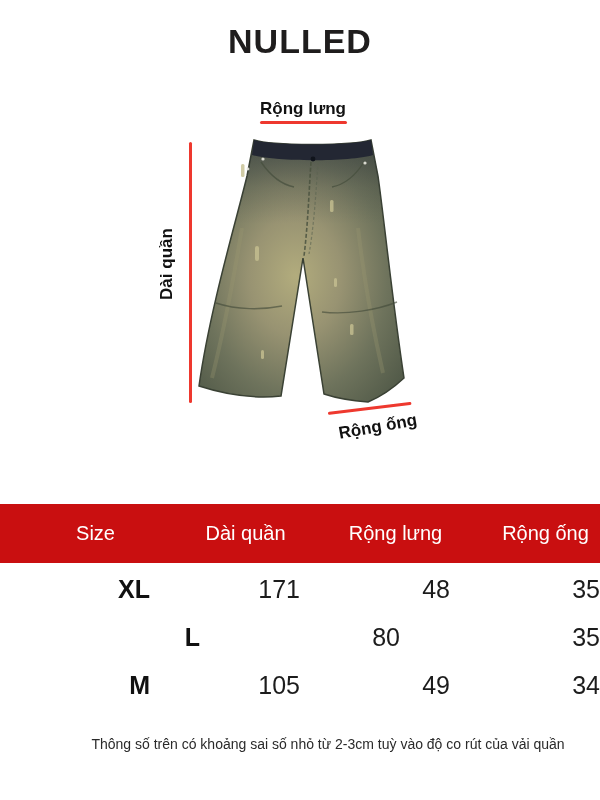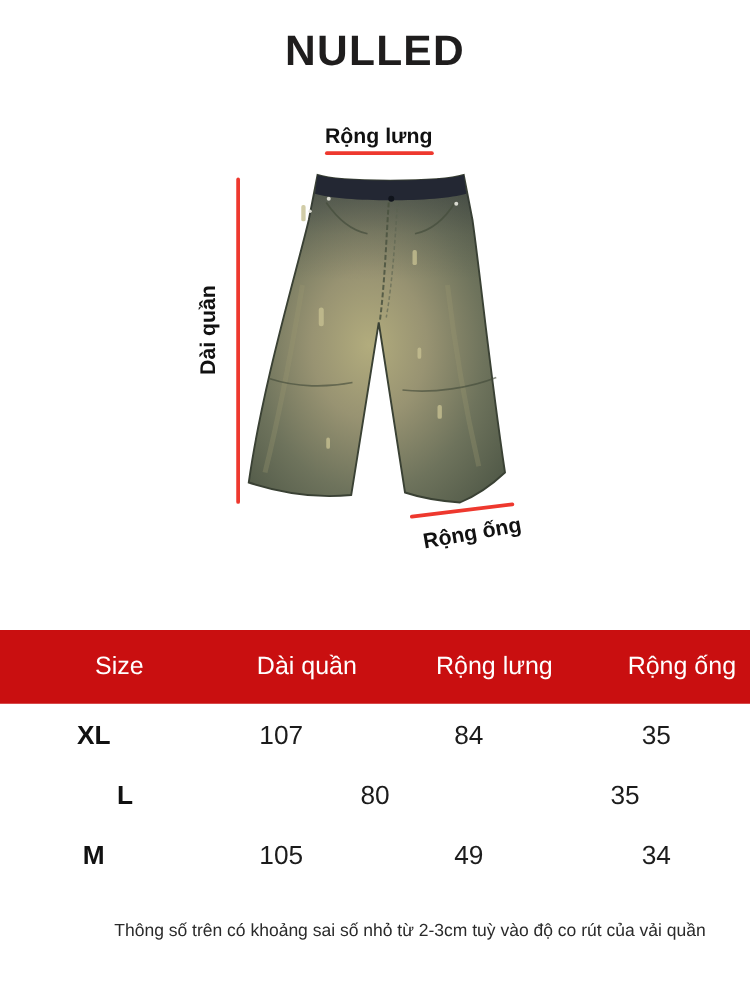--- a/index.html
+++ b/index.html
@@ -48,21 +48,21 @@
   .thead{
     display:flex;width:600px;height:59px;background:#c90f10;
   }
   .thead .cell{
     flex:1;text-align:center;line-height:59px;color:#ffffff;
     font-size:20px;font-weight:normal;padding-left:41px;
   }
   .tbody{position:absolute;left:0;top:61px;width:600px;}
   .trow{display:flex;width:600px;height:48px;}
   .trow .cell{
-    flex:1;text-align:center;line-height:48px;font-size:21px;color:#1c1c1c;
+    flex:1;text-align:right;line-height:48px;font-size:25px;color:#1c1c1c;
   }
   .trow .cell.size{font-weight:bold;color:#111;}
 
   .note{
     position:absolute;left:0;top:736px;width:600px;text-align:center;
     font-size:14px;color:#2a2a2a;padding-left:28px;
   }
 </style>
 </head>
 <body>
@@ -148,22 +148,22 @@
   <div class="size-table">
     <div class="thead">
       <div class="cell">Size</div>
       <div class="cell">Dài quần</div>
       <div class="cell">Rộng lưng</div>
       <div class="cell">Rộng ống</div>
     </div>
     <div class="tbody">
       <div class="trow">
         <div class="cell size">XL</div>
-        <div class="cell">107</div>
-        <div class="cell">84</div>
+        <div class="cell">171</div>
+        <div class="cell">48</div>
         <div class="cell">35</div>
       </div>
       <div class="trow">
         <div class="cell size">L</div>
         <div class="cell">80</div>
         <div class="cell">35</div>
       </div>
       <div class="trow">
         <div class="cell size">M</div>
         <div class="cell">105</div>

